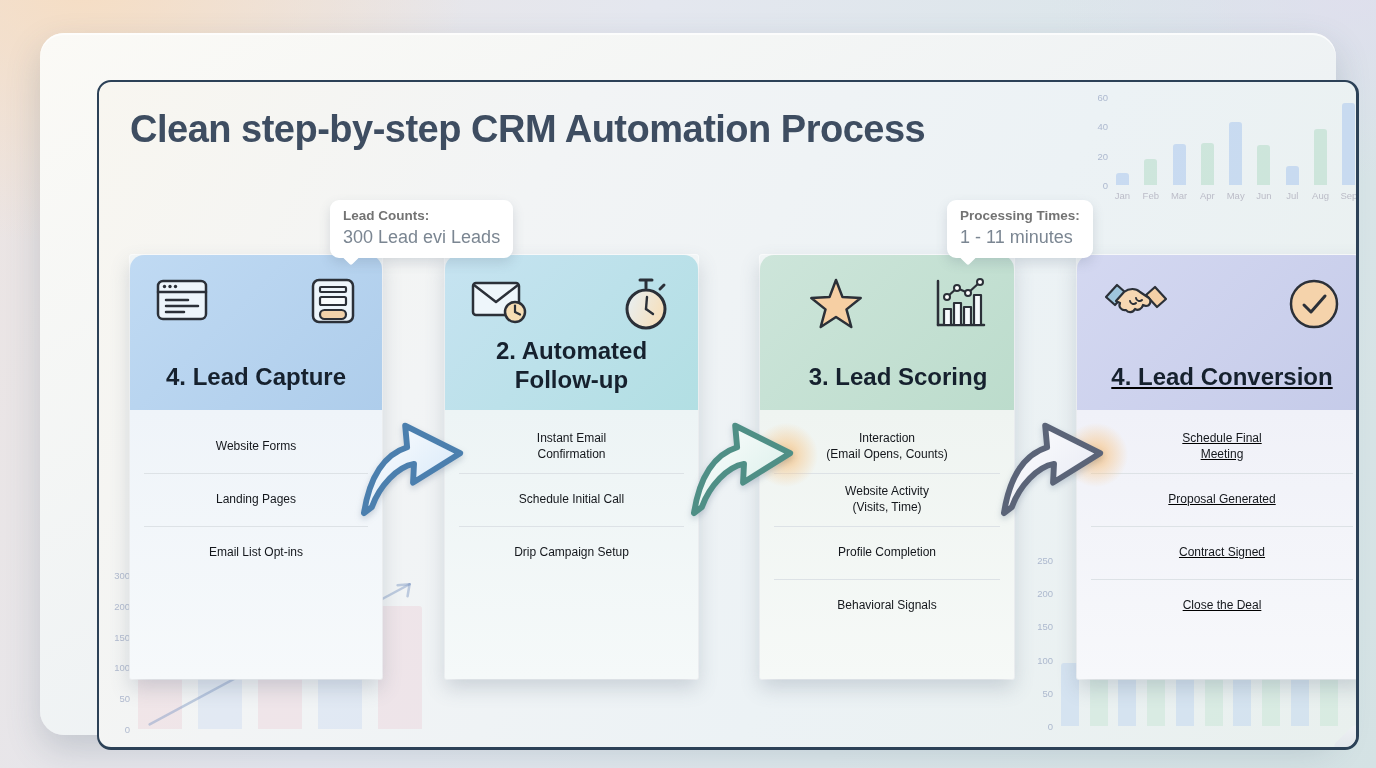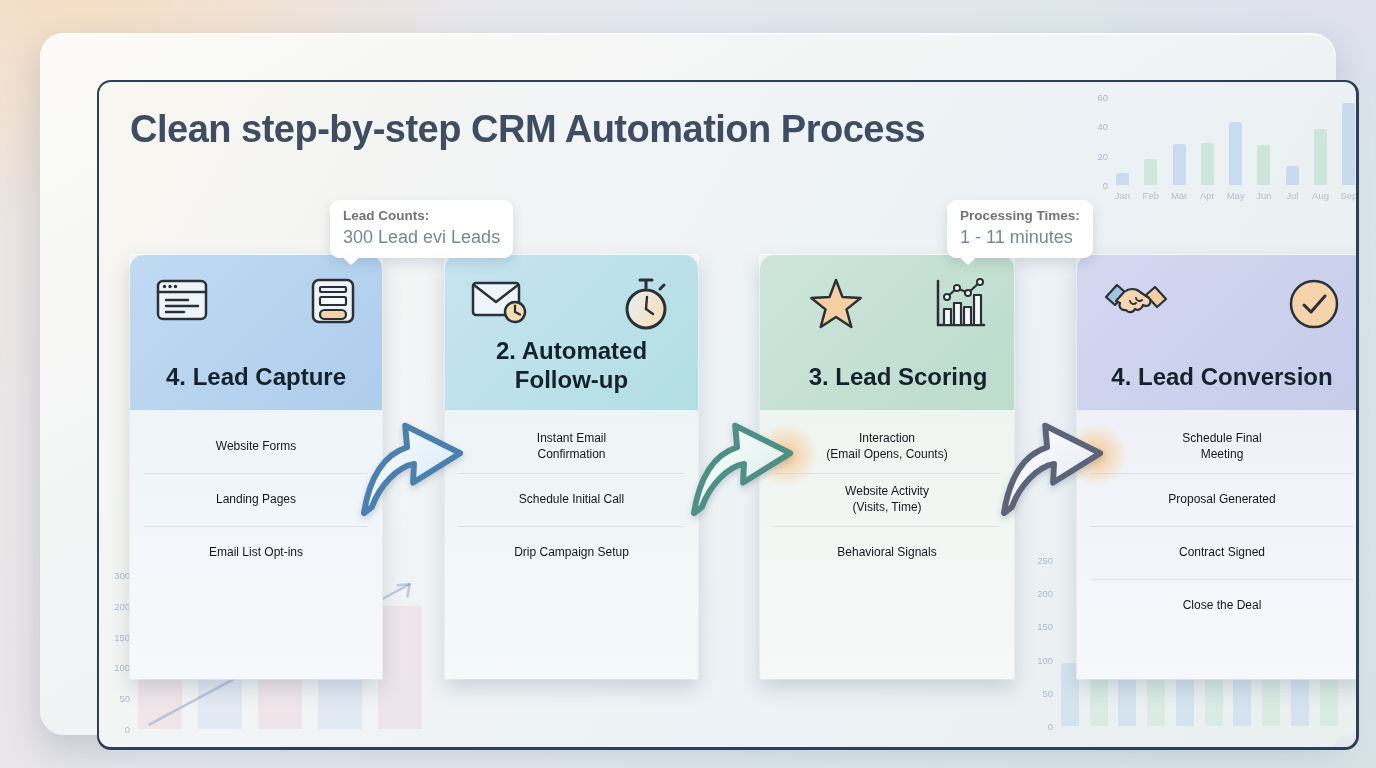--- a/index.html
+++ b/index.html
@@ -261,25 +261,26 @@
             </svg>
           </span>
         </div>
         <div class="card-title">3. Lead Scoring</div>
       </div>
       <div class="card-body body-3">
         <div class="item">Interaction
 (Email Opens, Counts)</div>
         <div class="item">Website Activity
 (Visits, Time)</div>
+        <div class="item">Profile Completion</div>
         <div class="item">Behavioral Signals</div>
       </div>
     </div>
 
-    <div class="card" style="left:978px; width:290px;">
+    <div class="card" style="left:978px; width:290px;text-decoration:underline;">
       <div class="card-header hdr-4">
         <div class="icon-row">
           <span>
             <svg width="66" height="48" viewBox="0 0 66 48">
               <polygon class="ink" points="3,20 14,8 23,16 12,28" style="fill:#9fc6dd; stroke-width:2.2"></polygon>
               <polygon class="ink" points="63,22 52,10 43,18 54,30" style="fill:#f4cfa6; stroke-width:2.2"></polygon>
               <path class="ink" style="fill:#f6d7b2; stroke-width:2.2" d="M21 15 C26 11, 33 11, 37 15 L46 21 C49 24, 47 29, 43 29 L40 28 C39 32, 35 34, 32 32 C30 36, 25 36, 23 33 C19 34, 15 30, 17 26 L13 24 Z"></path>
               <path class="ink" style="stroke-width:2" d="M27 24 a3.5 3.5 0 0 0 6 2"></path>
               <path class="ink" style="stroke-width:2" d="M33 21 a3.5 3.5 0 0 0 6 2"></path>
             </svg>

